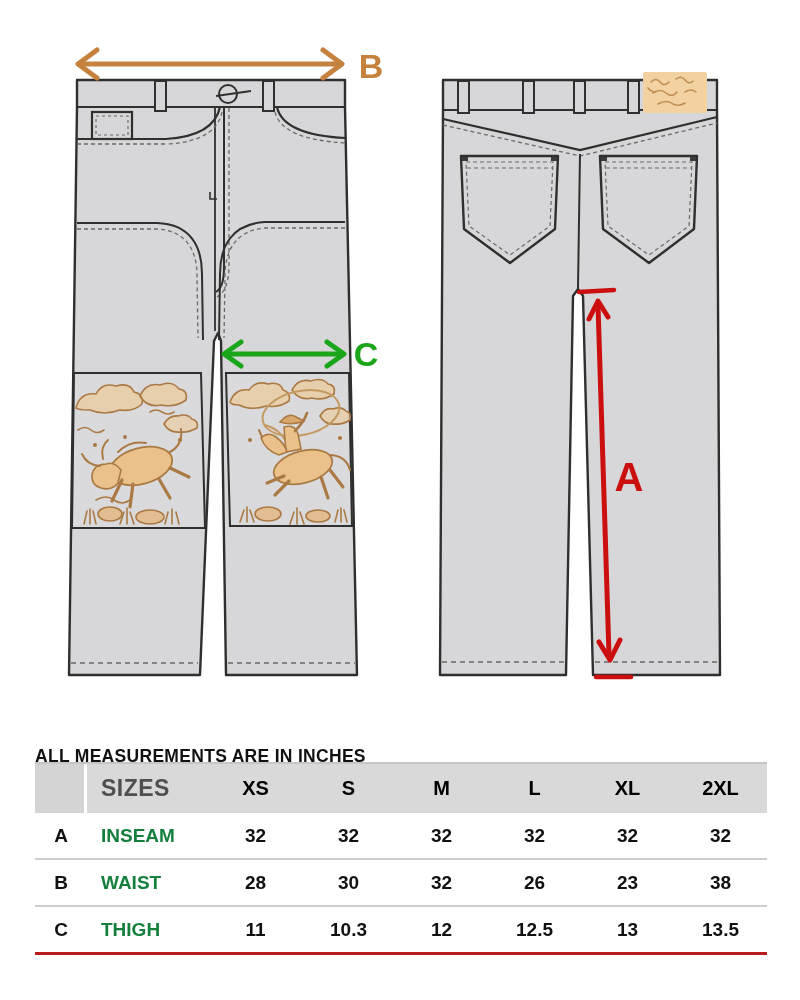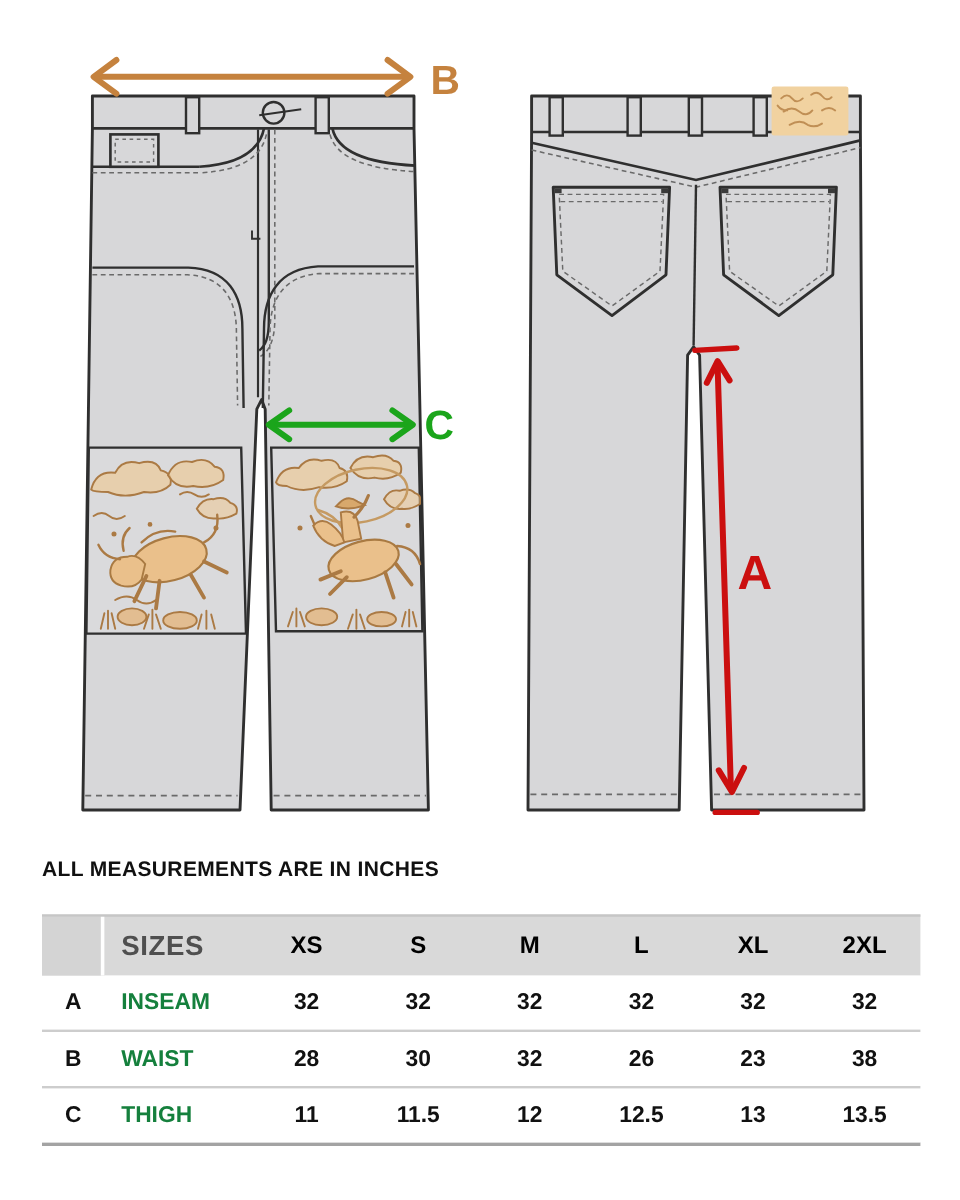--- a/index.html
+++ b/index.html
@@ -1,21 +1,21 @@
 <!DOCTYPE html>
 <html><head>
 <meta charset="utf-8">
 <style>
   html,body{margin:0;padding:0;background:#ffffff;}
   .page{position:relative;width:800px;height:1000px;background:#ffffff;overflow:hidden;
         font-family:"Liberation Sans", sans-serif;}
   .diagram-svg{position:absolute;left:0;top:0;}
-  .note{position:absolute;left:35px;top:714px;font-size:17.5px;font-weight:bold;color:#111;
+  .note{position:absolute;left:35px;top:746px;font-size:17.5px;font-weight:bold;color:#111;
         letter-spacing:.3px;}
-  .size-table{position:absolute;left:35px;top:762px;width:732px;border-bottom:3px solid #a3a3a3;}
+  .size-table{position:absolute;left:35px;top:762px;width:732px;border-bottom:3px solid #b91c1c;}
   .trow{display:grid;grid-template-columns:52px 122px repeat(6,1fr);align-items:center;}
   .thead{background:#d9d9d9;height:49px;border-top:2px solid #c6c6c6;}
   .thead .c-key{background:#d4d4d4;border-right:3px solid #ffffff;height:100%;}
   .tbody{height:45px;background:#ffffff;}
   .tbody + .tbody{border-top:2px solid #cdcdcd;}
   .cell{display:flex;align-items:center;justify-content:center;}
   .c-label{justify-content:flex-start;padding-left:14px;}
   .corner-label{font-size:23px;font-weight:bold;color:#4f4f4f;letter-spacing:.5px;}
   .col-head{font-size:20px;font-weight:bold;color:#000000;}
   .row-key{font-size:19px;font-weight:bold;color:#111;}
@@ -207,21 +207,21 @@
       <div class="cell val">32</div>
       <div class="cell val">26</div>
       <div class="cell val">23</div>
       <div class="cell val">38</div>
     </div>
 
     <div class="trow tbody">
       <div class="cell row-key">C</div>
       <div class="cell c-label row-label">THIGH</div>
       <div class="cell val">11</div>
-      <div class="cell val">11.5</div>
+      <div class="cell val">10.3</div>
       <div class="cell val">12</div>
       <div class="cell val">12.5</div>
       <div class="cell val">13</div>
       <div class="cell val">13.5</div>
     </div>
   </div>
 
 </div>
 
 </body></html>

